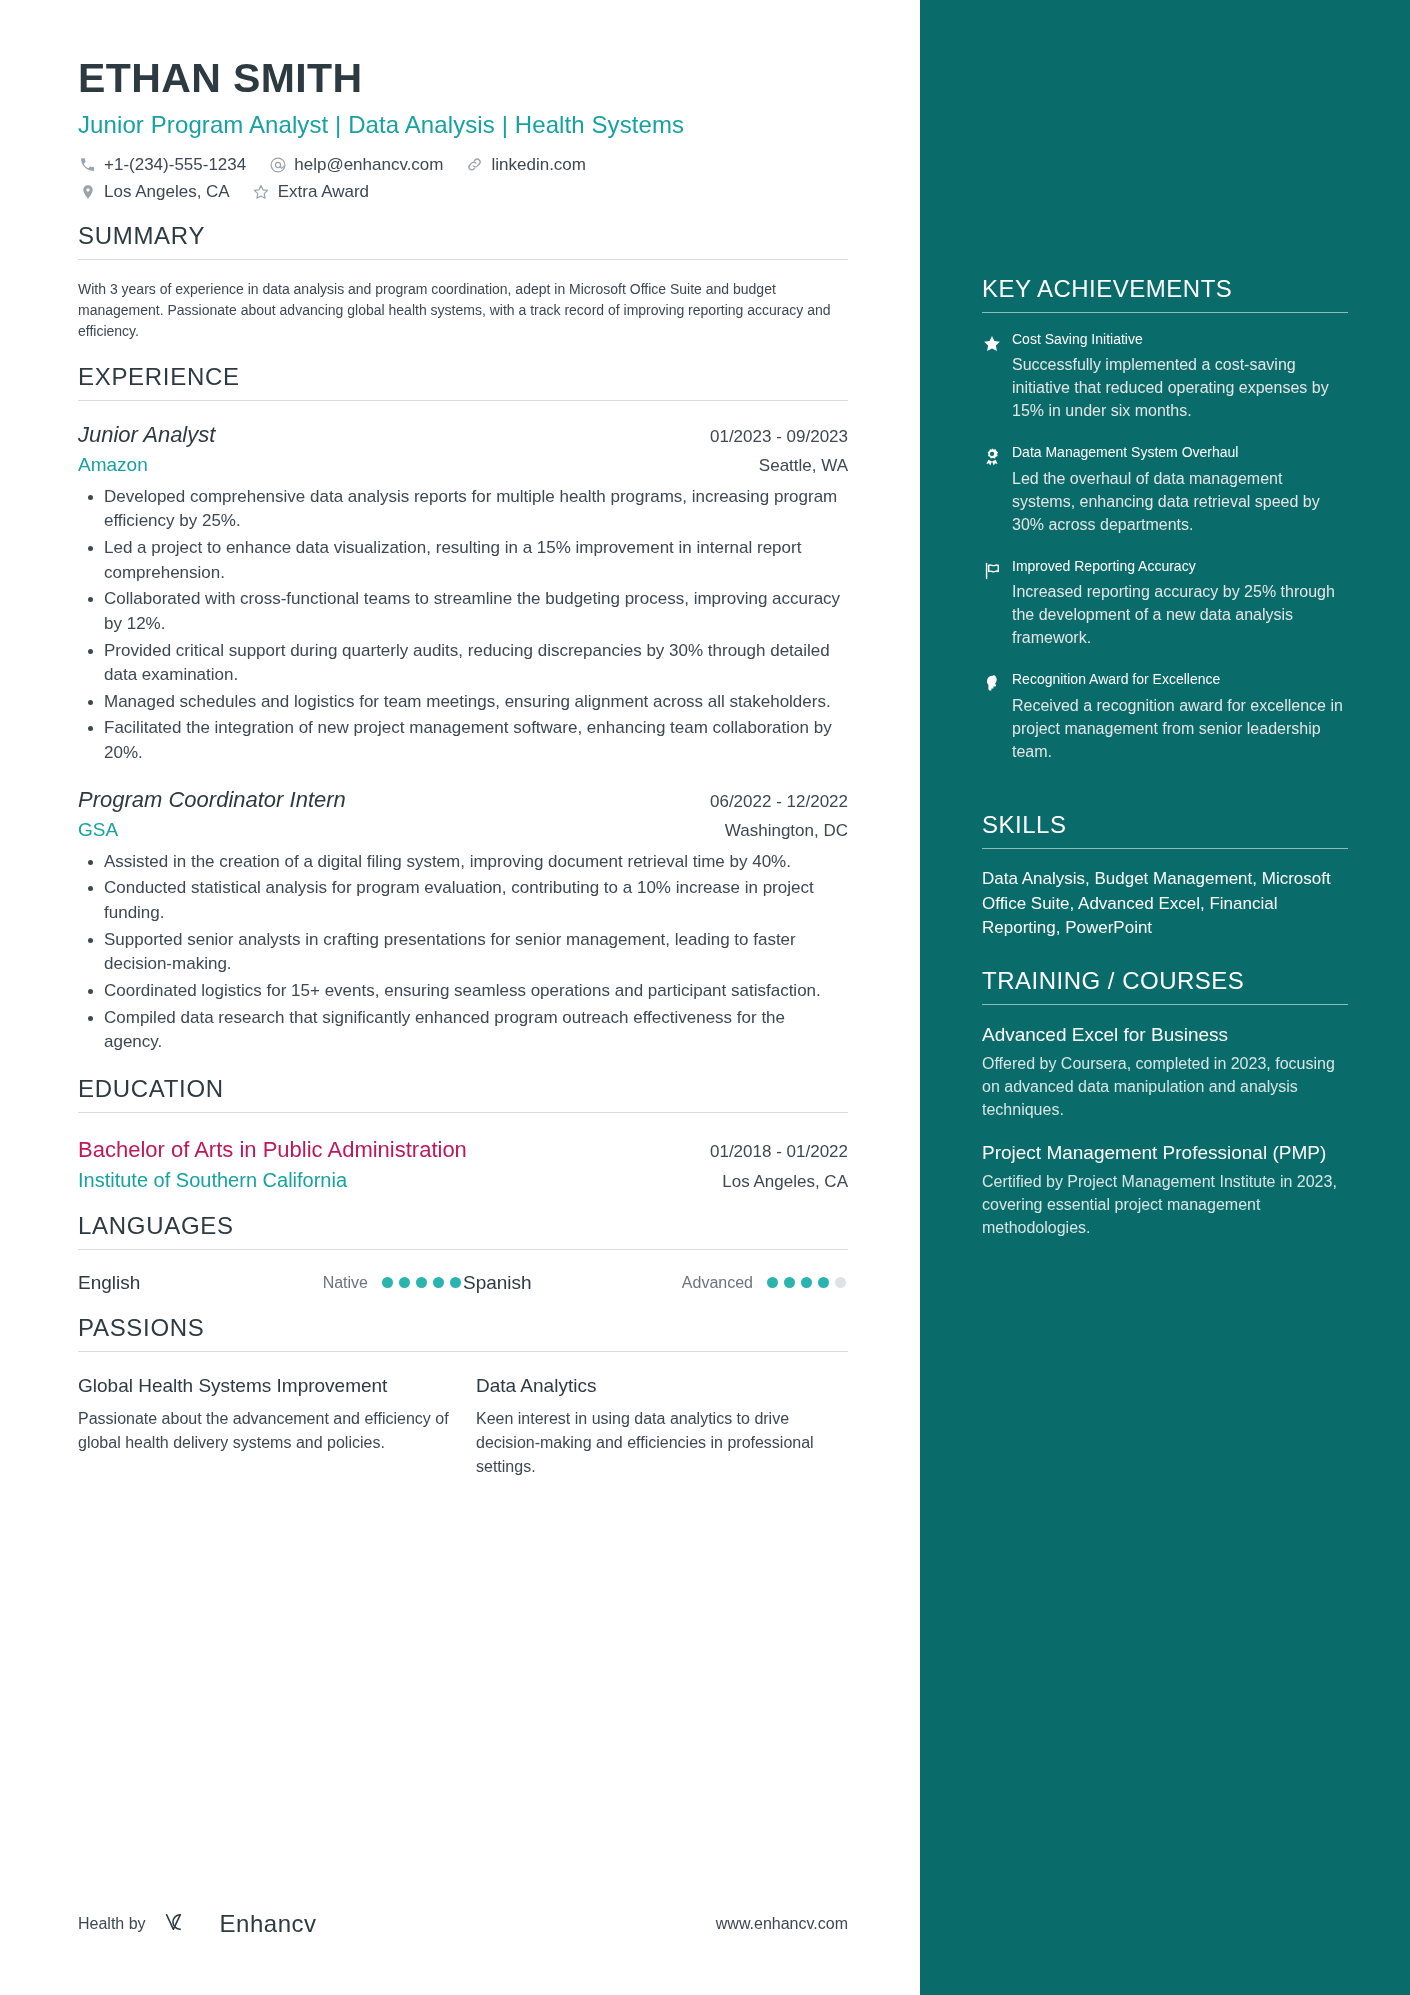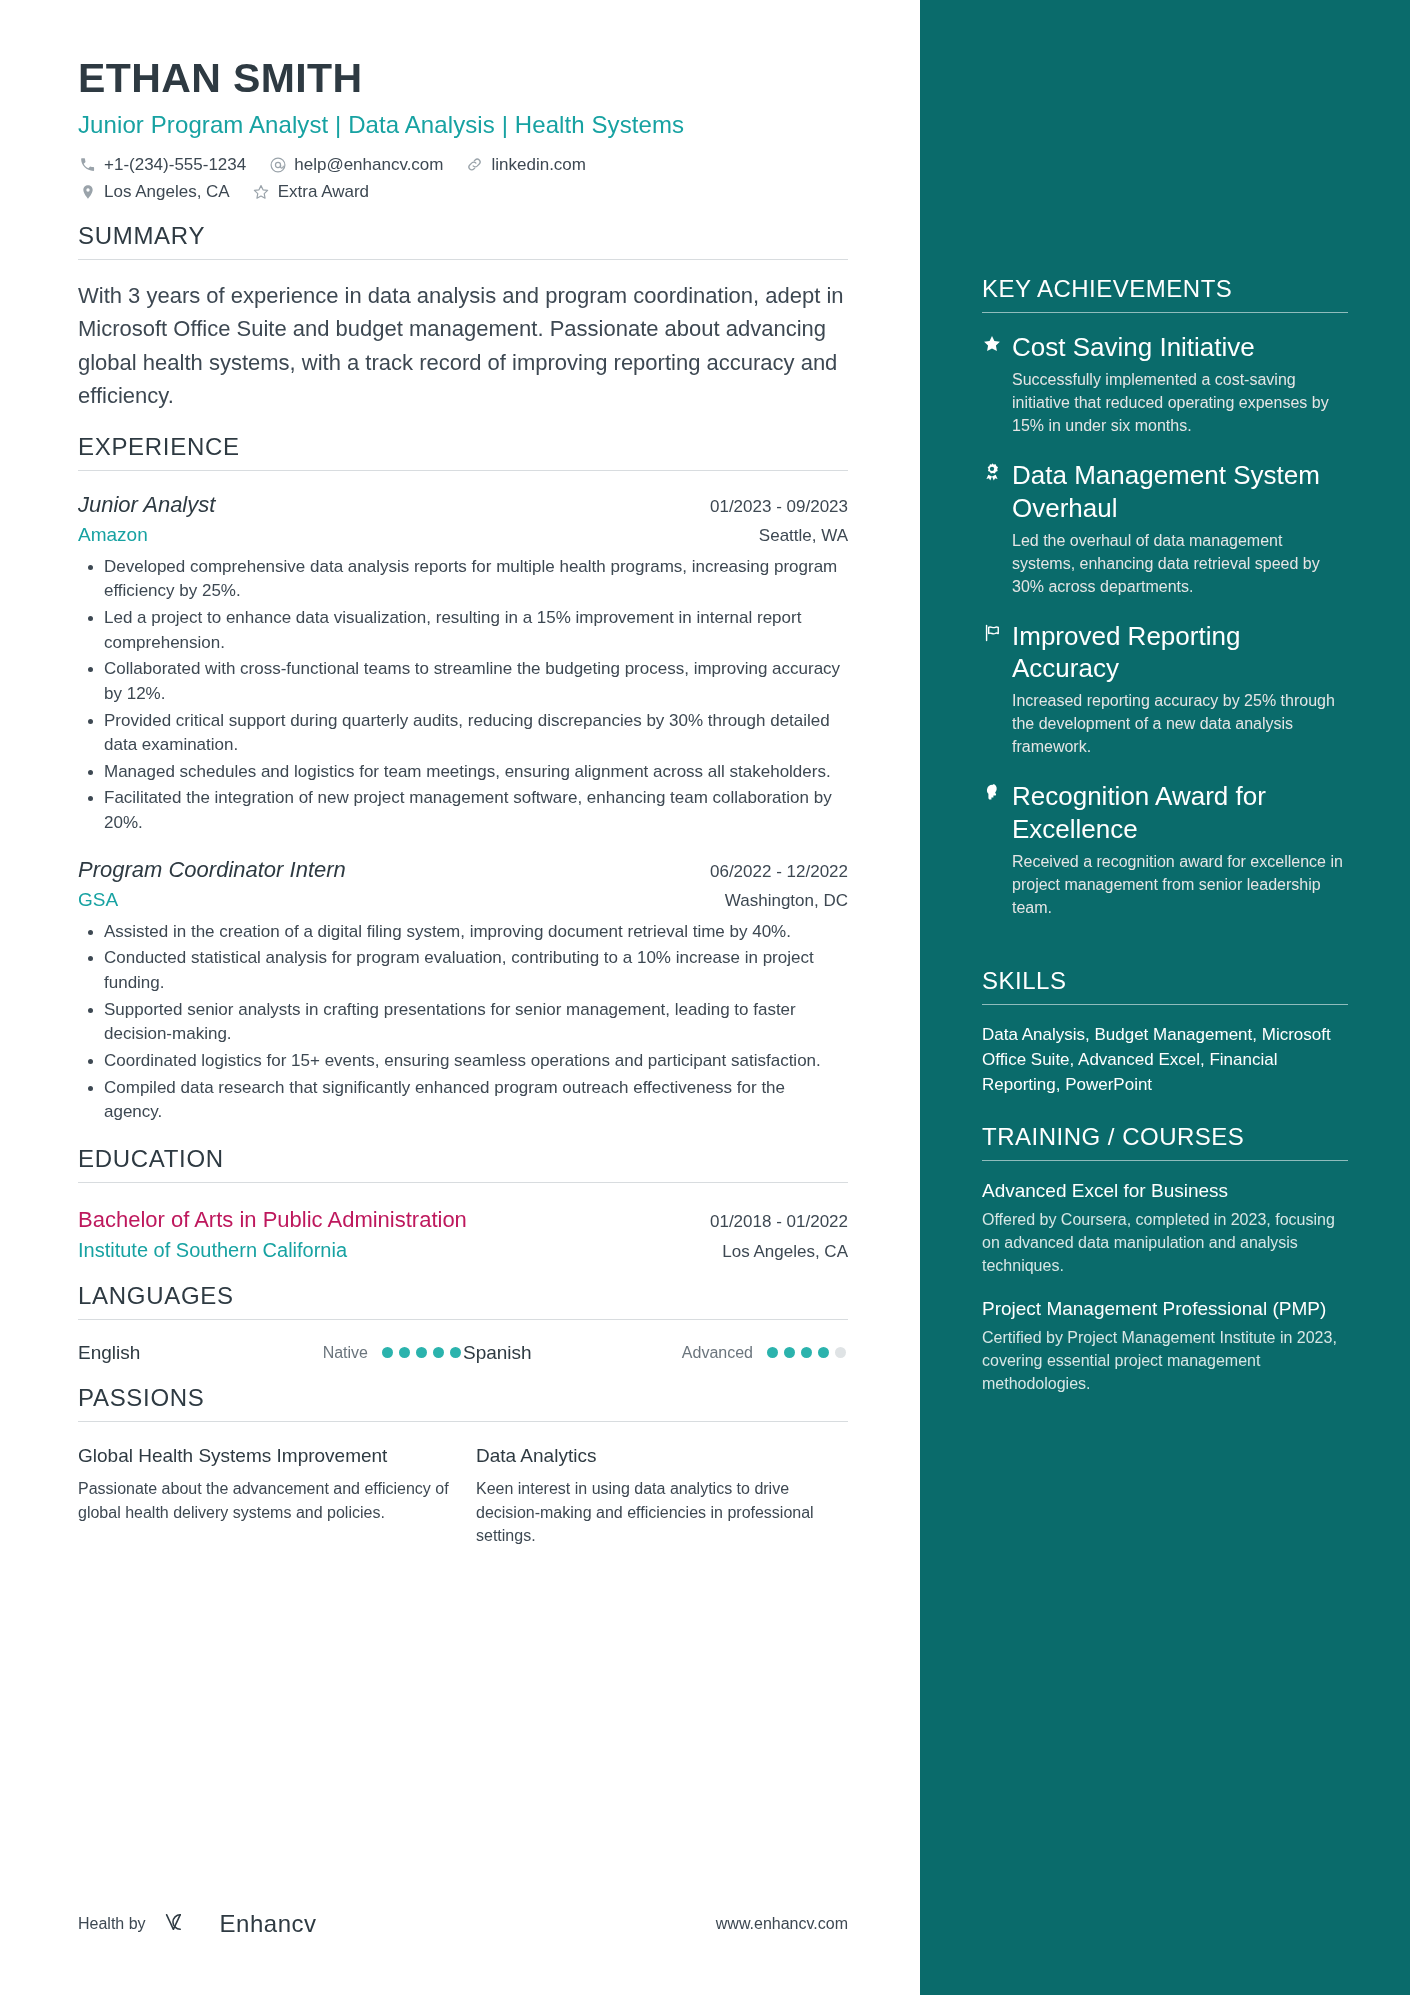--- a/index.html
+++ b/index.html
@@ -74,21 +74,21 @@
     padding-bottom: 9px;
   }
   .rule {
     height: 1px;
     background: #d8dcdf;
     width: 100%;
   }
 
   .summary-text {
     margin-top: 19px;
-    font-size: 22px;
+    font-size: 14px;
     line-height: 1.52;
     color: #3d4852;
   }
 
   .job { margin-top: 21px; }
   .job:first-of-type { margin-top: 24px; }
   .job-head {
     display: flex;
     justify-content: space-between;
     align-items: baseline;
@@ -264,21 +264,21 @@
   }
   .ach-icon {
     width: 30px;
     flex: none;
     padding-top: 3px;
     display: flex;
     justify-content: flex-start;
   }
   .ach-body { flex: 1; }
   .ach-title {
-    font-size: 26px;
+    font-size: 14px;
     line-height: 1.24;
     color: #ffffff;
     margin-bottom: 5px;
   }
   .ach-desc {
     font-size: 16px;
     line-height: 1.44;
     color: #e5e5e5;
   }
   .skills-text {

